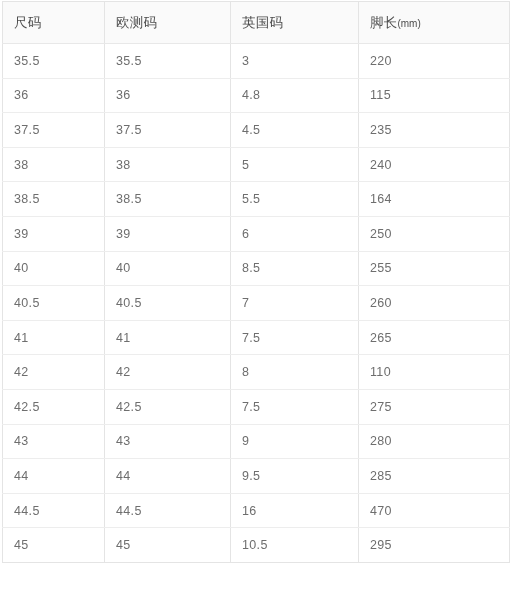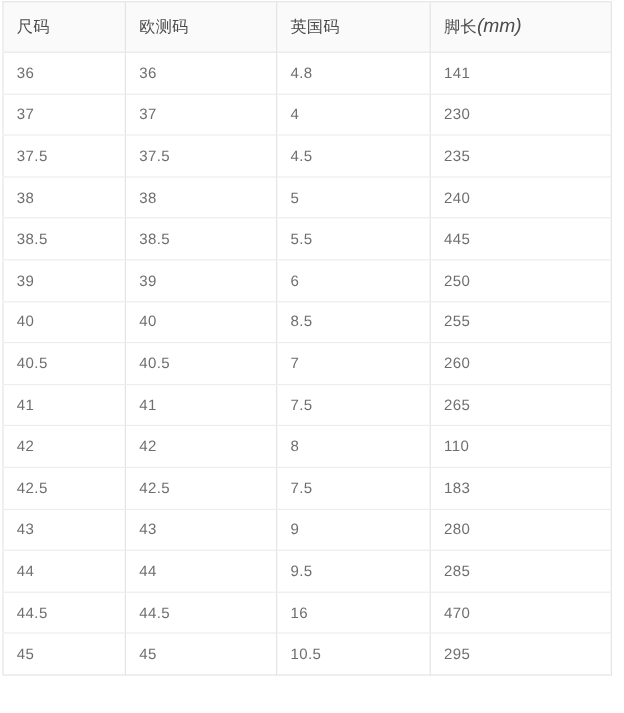--- a/index.html
+++ b/index.html
@@ -50,23 +50,22 @@
   table.size-table thead th {
     height: 41px;
     background: #fafafa;
     color: #4c4c4c;
     font-size: 13.5px;
     letter-spacing: 0.2px;
     border-bottom: 1px solid #e8e8e8;
   }
 
   table.size-table thead th .unit {
-    font-size: 16px;
+    font-size: 10px;
     letter-spacing: 0;
-    font-style: italic;
   }
 
   table.size-table tbody td {
     height: 33.6px;
     background: #ffffff;
     color: #6e6e6e;
     font-size: 12.5px;
     letter-spacing: 0.35px;
   }
 
@@ -88,48 +87,48 @@
     <thead>
       <tr>
         <th>尺码</th>
         <th>欧测码</th>
         <th>英国码</th>
         <th><span>脚长</span><span class="unit">(mm)</span></th>
       </tr>
     </thead>
     <tbody id="size-table-body">
         <tr>
+          <td>35.5</td>
+          <td>35.5</td>
+          <td>3</td>
+          <td>220</td>
+        </tr>
+        <tr>
           <td>36</td>
           <td>36</td>
           <td>4.8</td>
-          <td>141</td>
-        </tr>
-        <tr>
-          <td>37</td>
-          <td>37</td>
-          <td>4</td>
-          <td>230</td>
+          <td>115</td>
         </tr>
         <tr>
           <td>37.5</td>
           <td>37.5</td>
           <td>4.5</td>
           <td>235</td>
         </tr>
         <tr>
           <td>38</td>
           <td>38</td>
           <td>5</td>
           <td>240</td>
         </tr>
         <tr>
           <td>38.5</td>
           <td>38.5</td>
           <td>5.5</td>
-          <td>445</td>
+          <td>164</td>
         </tr>
         <tr>
           <td>39</td>
           <td>39</td>
           <td>6</td>
           <td>250</td>
         </tr>
         <tr>
           <td>40</td>
           <td>40</td>
@@ -151,21 +150,21 @@
         <tr>
           <td>42</td>
           <td>42</td>
           <td>8</td>
           <td>110</td>
         </tr>
         <tr>
           <td>42.5</td>
           <td>42.5</td>
           <td>7.5</td>
-          <td>183</td>
+          <td>275</td>
         </tr>
         <tr>
           <td>43</td>
           <td>43</td>
           <td>9</td>
           <td>280</td>
         </tr>
         <tr>
           <td>44</td>
           <td>44</td>

